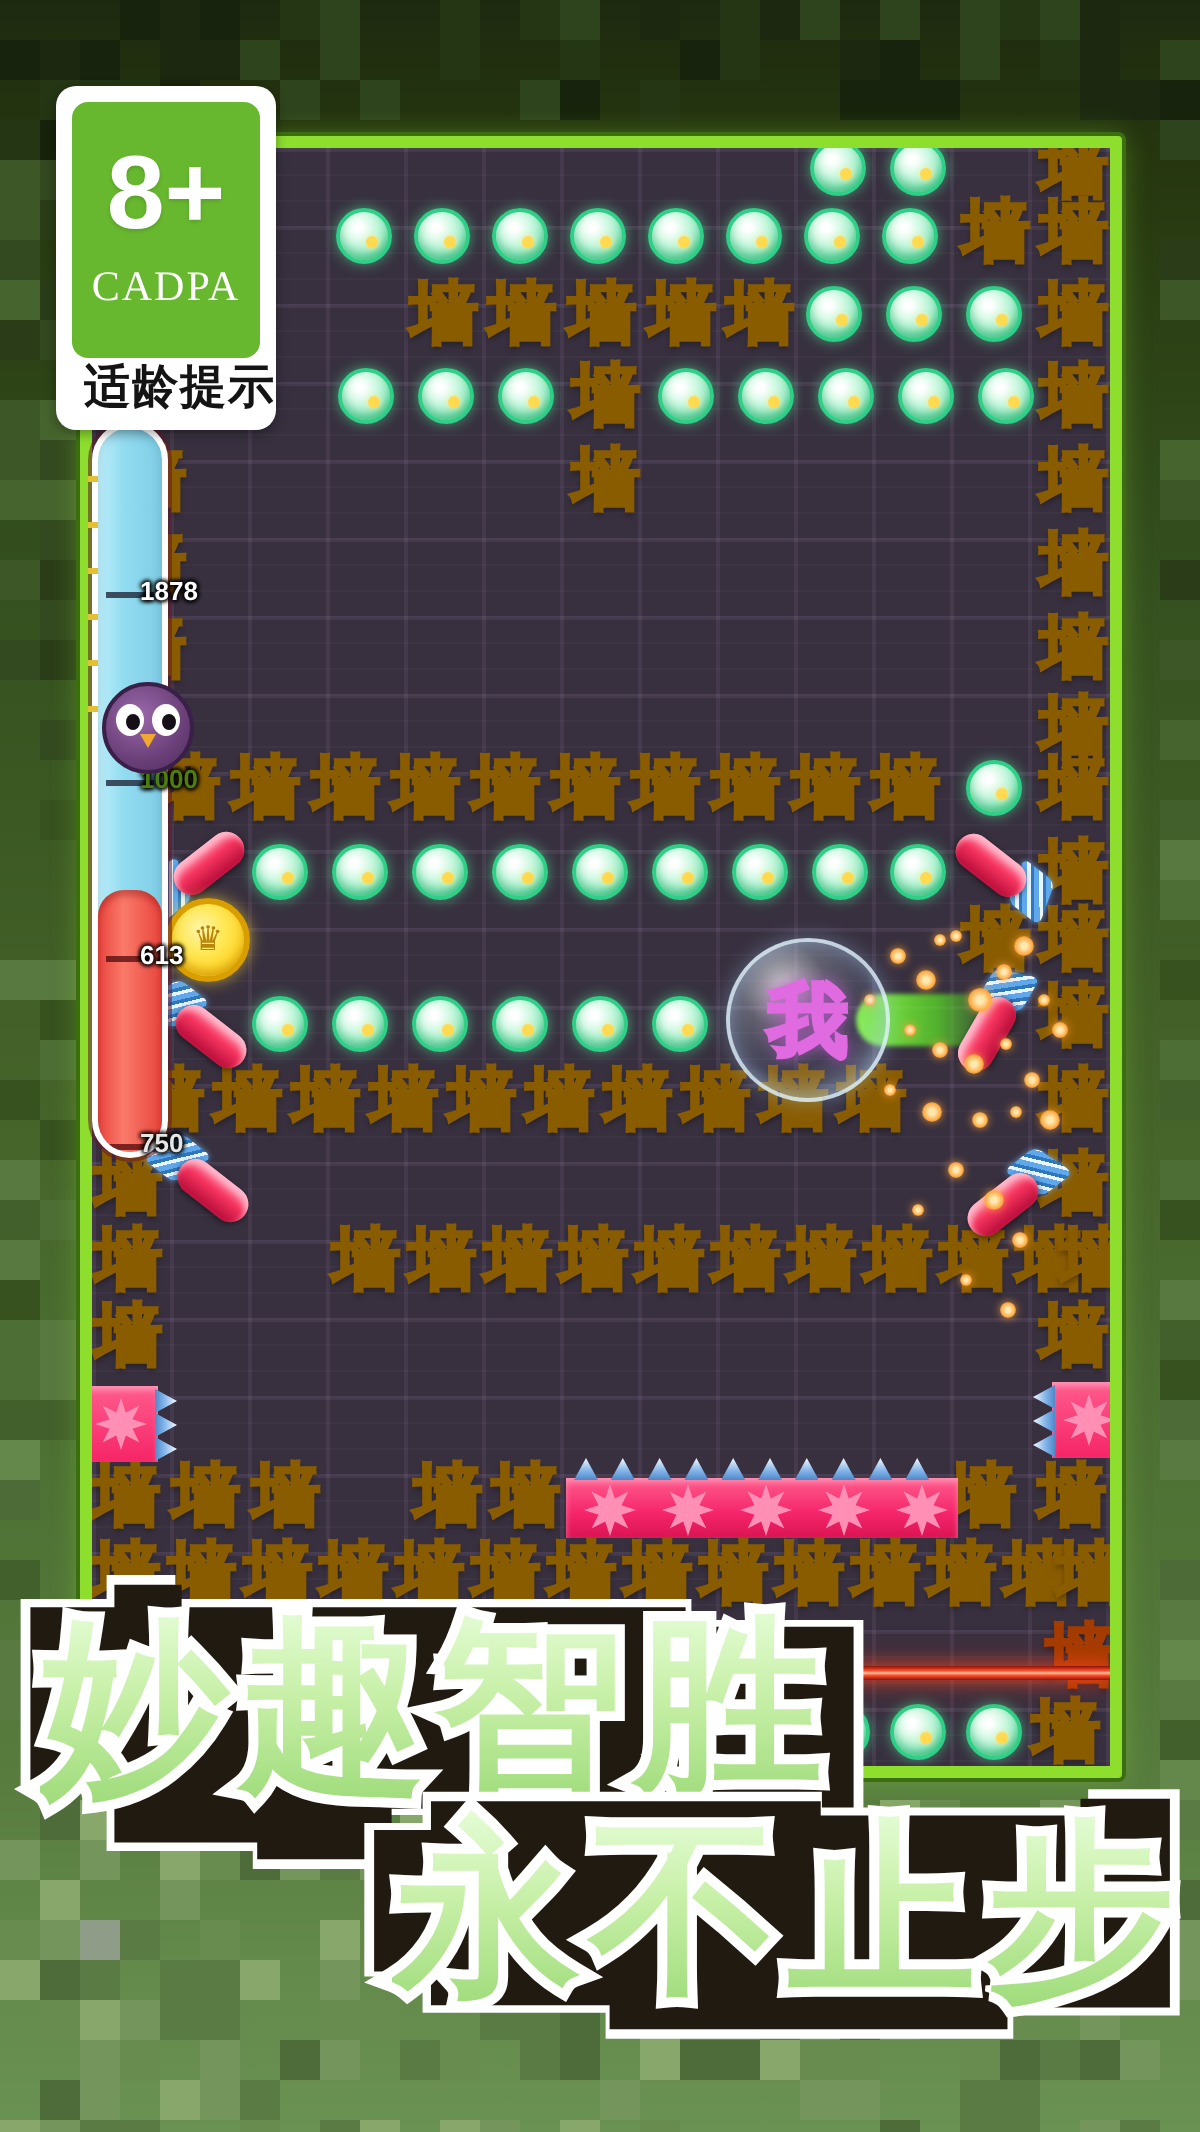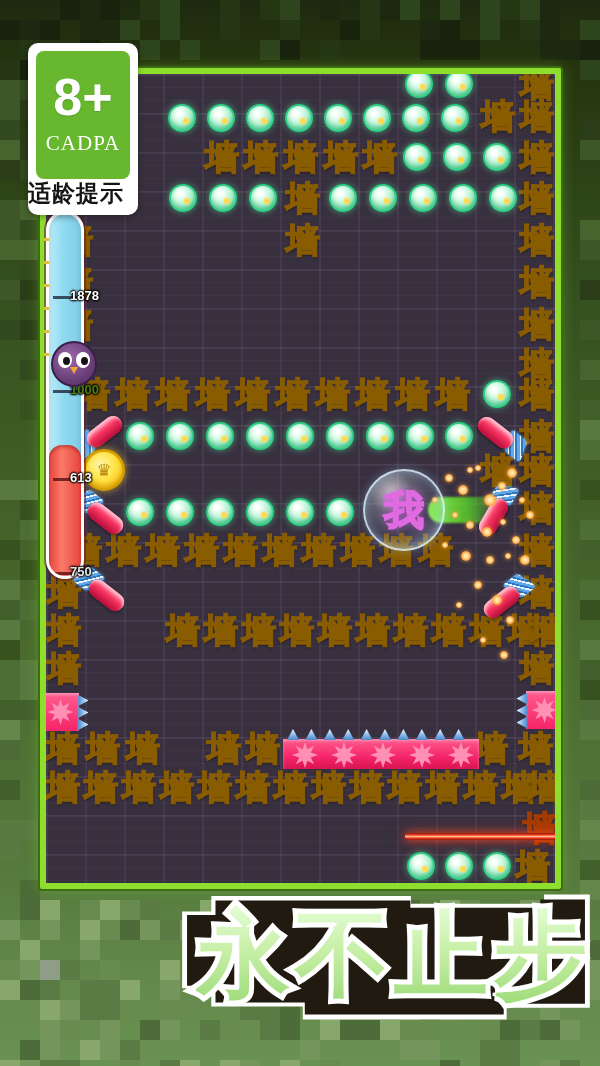--- a/index.html
+++ b/index.html
@@ -67,21 +67,21 @@
   #owl .eye{position:absolute;top:9px;width:14px;height:16px;border-radius:50%;background:#fff;}
   #owl .eye:after{content:"";position:absolute;right:2px;bottom:3px;width:7px;height:8px;border-radius:50%;background:#151018;}
   #owl .beak{position:absolute;left:17px;top:24px;width:8px;height:7px;background:#f0a830;clip-path:polygon(50% 100%,0 0,100% 0);}
   
   #badge{position:absolute;left:28px;top:43px;width:110px;height:172px;background:#ffffff;border-radius:10px;z-index:60;
     box-shadow:0 2px 6px rgba(0,0,0,.35);}
   .badge-green{position:absolute;left:8px;top:8px;right:8px;height:128px;border-radius:8px;background:#67b82f;
     display:flex;flex-direction:column;align-items:center;justify-content:center;}
   .badge-rating{font-size:52px;font-weight:900;color:#ffffff;line-height:1;margin-top:-4px;text-shadow:0 1px 2px rgba(0,0,0,.15);}
   .badge-org{font-family:"Liberation Serif","DejaVu Serif",serif;font-size:21px;color:#ffffff;letter-spacing:1px;margin-top:8px;}
-  .badge-caption{position:absolute;left:0;right:0;bottom:6px;text-align:left;font-size:23px;font-weight:700;color:#141414;letter-spacing:1px;}
+  .badge-caption{position:absolute;left:0;right:0;bottom:6px;text-align:right;font-size:23px;font-weight:700;color:#141414;letter-spacing:1px;}
   
   .banner{position:absolute;z-index:50;}
   .banner .shape-outer{position:absolute;inset:0;background:#ffffff;}
   .banner .shape-inner{position:absolute;left:5px;top:5px;right:5px;bottom:5px;background:#211a10;}
   #banner1 .shape-outer,#banner1 .shape-inner{clip-path:polygon(1% 9%,11% 9%,11% 1%,19% 1%,19% 9%,79% 9%,79% 16%,99% 16%,99% 95%,63% 95%,63% 81%,44% 81%,44% 99%,28% 99%,28% 93%,11% 93%,11% 71%,1% 71%);}
   #banner2 .shape-outer,#banner2 .shape-inner{clip-path:polygon(1% 15%,8% 15%,8% 3%,56% 3%,56% 9%,88% 9%,88% 2%,99% 2%,99% 89%,79% 89%,79% 98%,30% 98%,30% 88%,8% 88%,8% 74%,1% 74%);}
   .banner-text{position:absolute;white-space:nowrap;font-weight:900;font-size:94px;line-height:1.25;letter-spacing:5px;}
   .banner-text .bt{position:absolute;left:0;top:0;}
   .bt-outline{color:#ffffff;-webkit-text-stroke:10px #ffffff;
     text-shadow:-3px 0 0 #fff,3px 0 0 #fff,0 -3px 0 #fff,0 3px 0 #fff;}
@@ -335,20 +335,28 @@
   </div>
 
   <div id="badge">
     <div class="badge-green">
       <div class="badge-rating">8+</div>
       <div class="badge-org">CADPA</div>
     </div>
     <div class="badge-caption">适龄提示</div>
   </div>
 
+  <div id="banner1" class="banner" style="left:6px;top:786px;width:430px;height:150px">
+    <div class="shape-outer"></div>
+    <div class="shape-inner"></div>
+    <div class="banner-text" style="left:14px;top:8px;width:410px;height:130px">
+      <span class="bt bt-outline">妙趣智胜</span>
+      <span class="bt bt-fill">妙趣智胜</span>
+    </div>
+  </div>
   <div id="banner2" class="banner" style="left:178px;top:892px;width:416px;height:130px">
     <div class="shape-outer"></div>
     <div class="shape-inner"></div>
     <div class="banner-text" style="left:18px;top:4px;width:396px;height:122px">
       <span class="bt bt-outline">永不止步</span>
       <span class="bt bt-fill">永不止步</span>
     </div>
   </div>
 </div>
 

